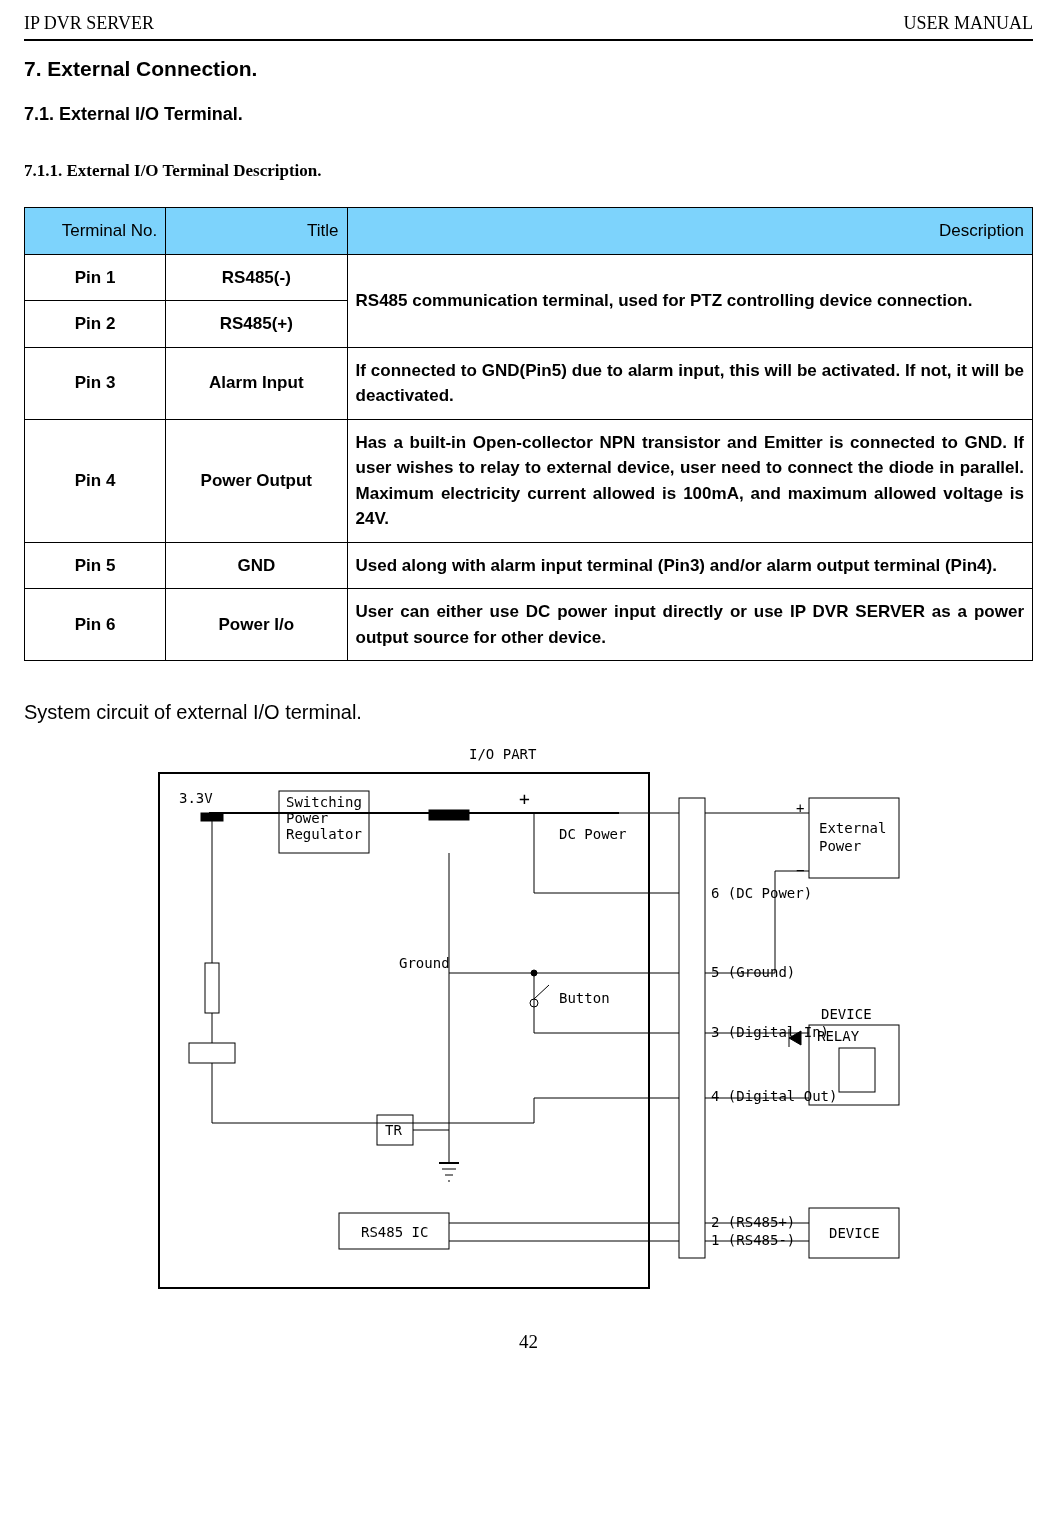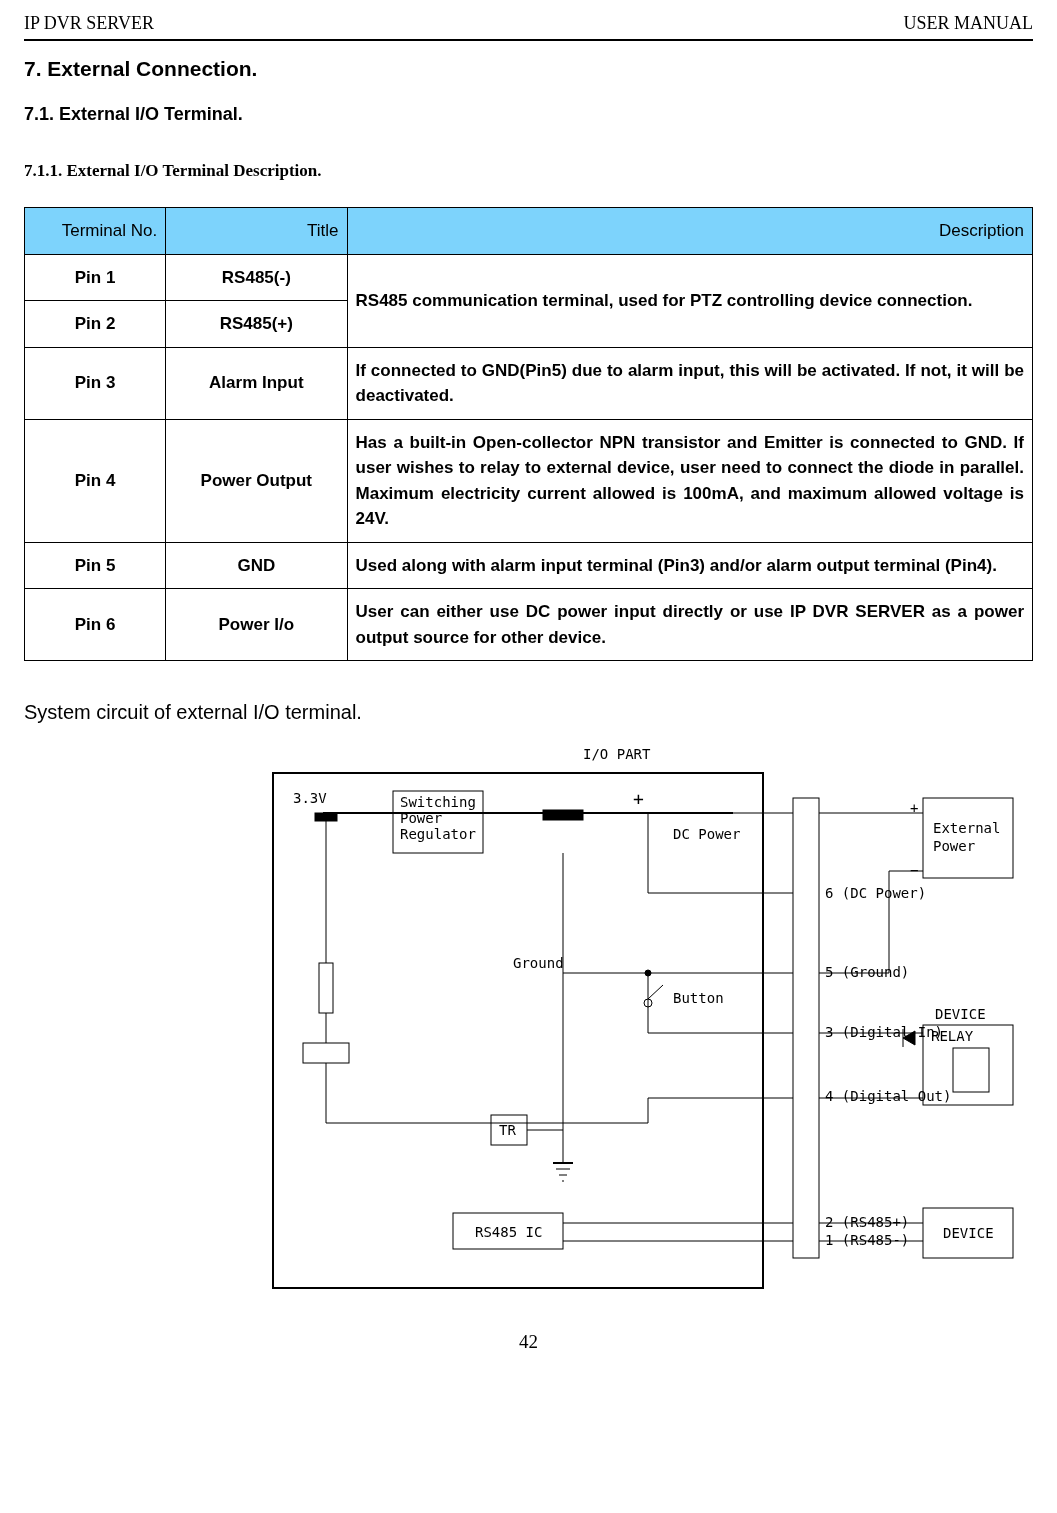--- a/index.html
+++ b/index.html
@@ -60,21 +60,21 @@
   table.io-table td.desc {
     text-align: justify;
     text-justify: inter-word;
   }
   .caption {
     font-size: 20px;
     margin-bottom: 16px;
   }
   .diagram-wrap {
     display: flex;
-    justify-content: flex-end;
+    justify-content: center;
     margin-bottom: 30px;
   }
   svg { display: block; }
   .page-num {
     text-align: center;
     font-family: "Times New Roman", serif;
     font-size: 19px;
     margin-top: 10px;
   }
 </style>

